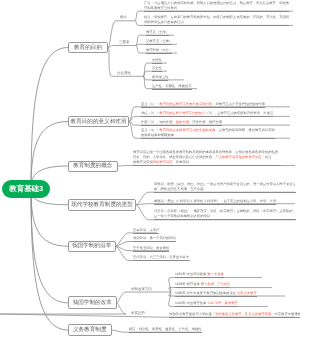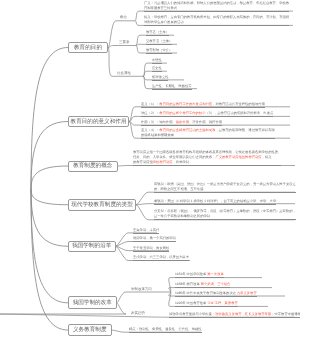--- a/index.html
+++ b/index.html
@@ -157,13 +157,14 @@
     </div>
     <div class="l2" style="left: 131px; top: 310.5px; color: rgb(122, 122, 122);">发展趋势</div>
     <div class="leaf" style="left: 169px; top: 312px; color: rgb(106, 106, 106);">
       <span class="ln" style="border-bottom: 0.7px solid rgb(138, 138, 138);">加强学前教育重视与小学衔接；<span class="red">强化普及义务教育</span>，<span class="red">延长义务教育年限</span>；中等教育中普通教育和职业教育</span>
     </div>
     <div class="l1" style="left: 68px; top: 296.3px; width: 48.5px; height: 13px; border-color: rgb(154, 154, 154); color: rgb(90, 90, 90);">我国学制的改革</div>
     <div class="leaf" style="left: 129px; top: 327px; color: rgb(106, 106, 106);">
       <span class="ln" style="border-bottom: 0.7px solid rgb(138, 138, 138);">特点：强制性、免费性、普及性、公共性、基础性</span>
     </div>
     <div class="l1" style="left: 68px; top: 324.3px; width: 43.5px; height: 11.5px; border-color: rgb(154, 154, 154); color: rgb(90, 90, 90);">义务教育制度</div>
+    <div class="root" style="left: 2px; top: 180px; width: 48.4px; height: 18px; background: rgb(2, 173, 85);">教育基础3</div>
   </div>
 
 </body></html>

